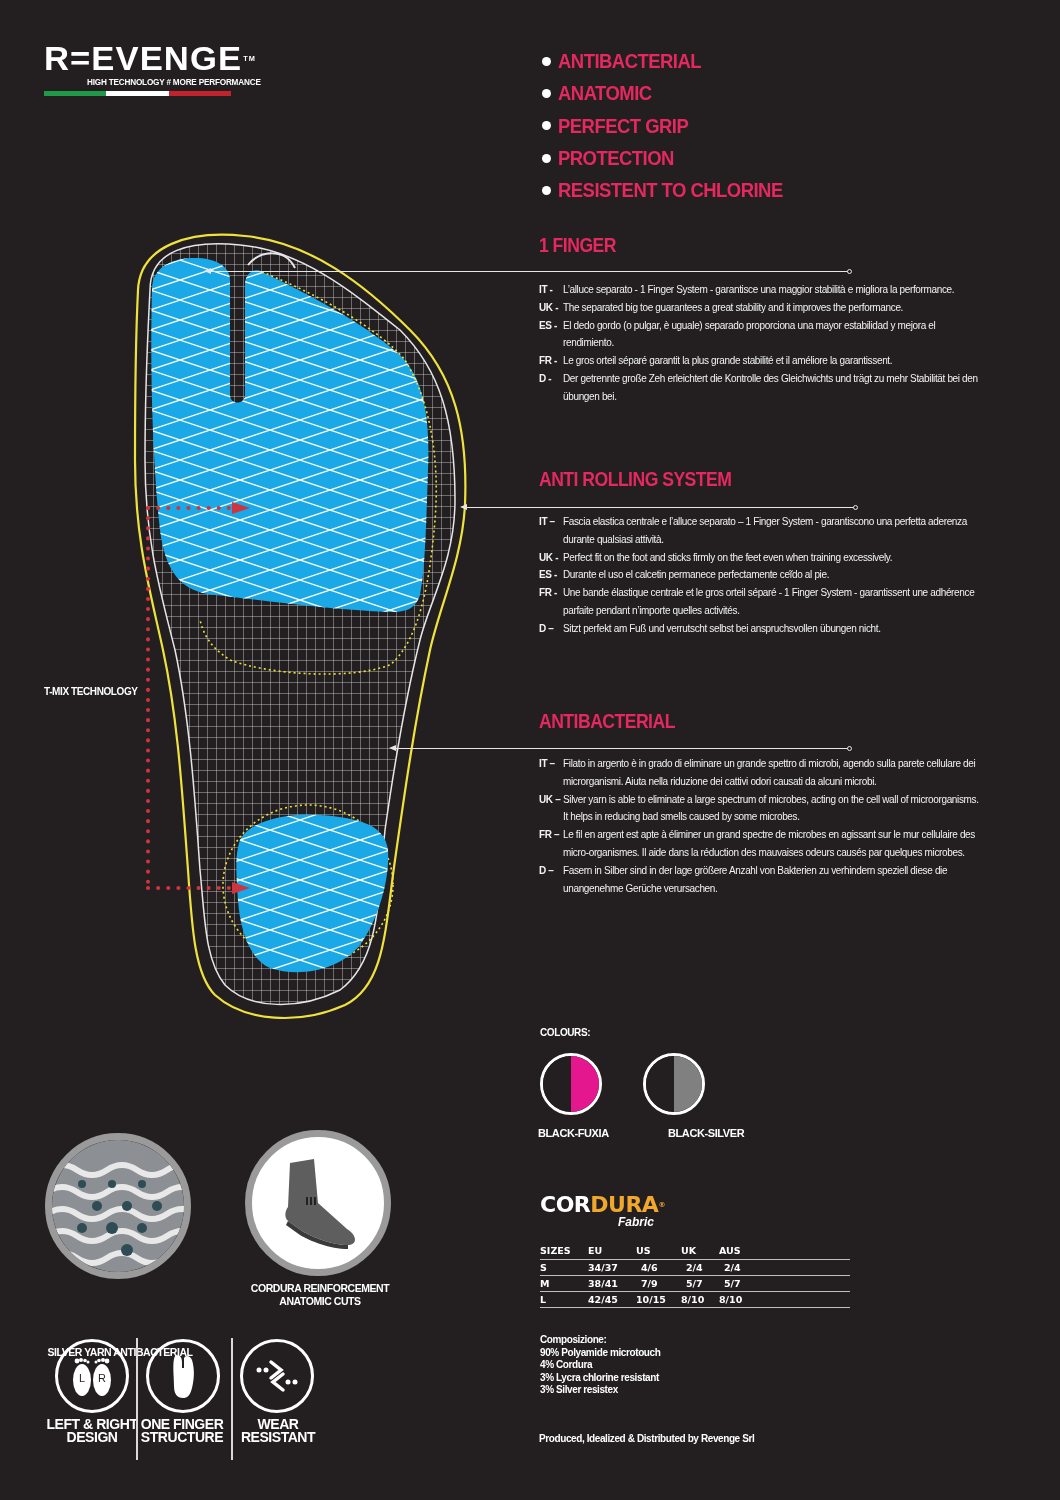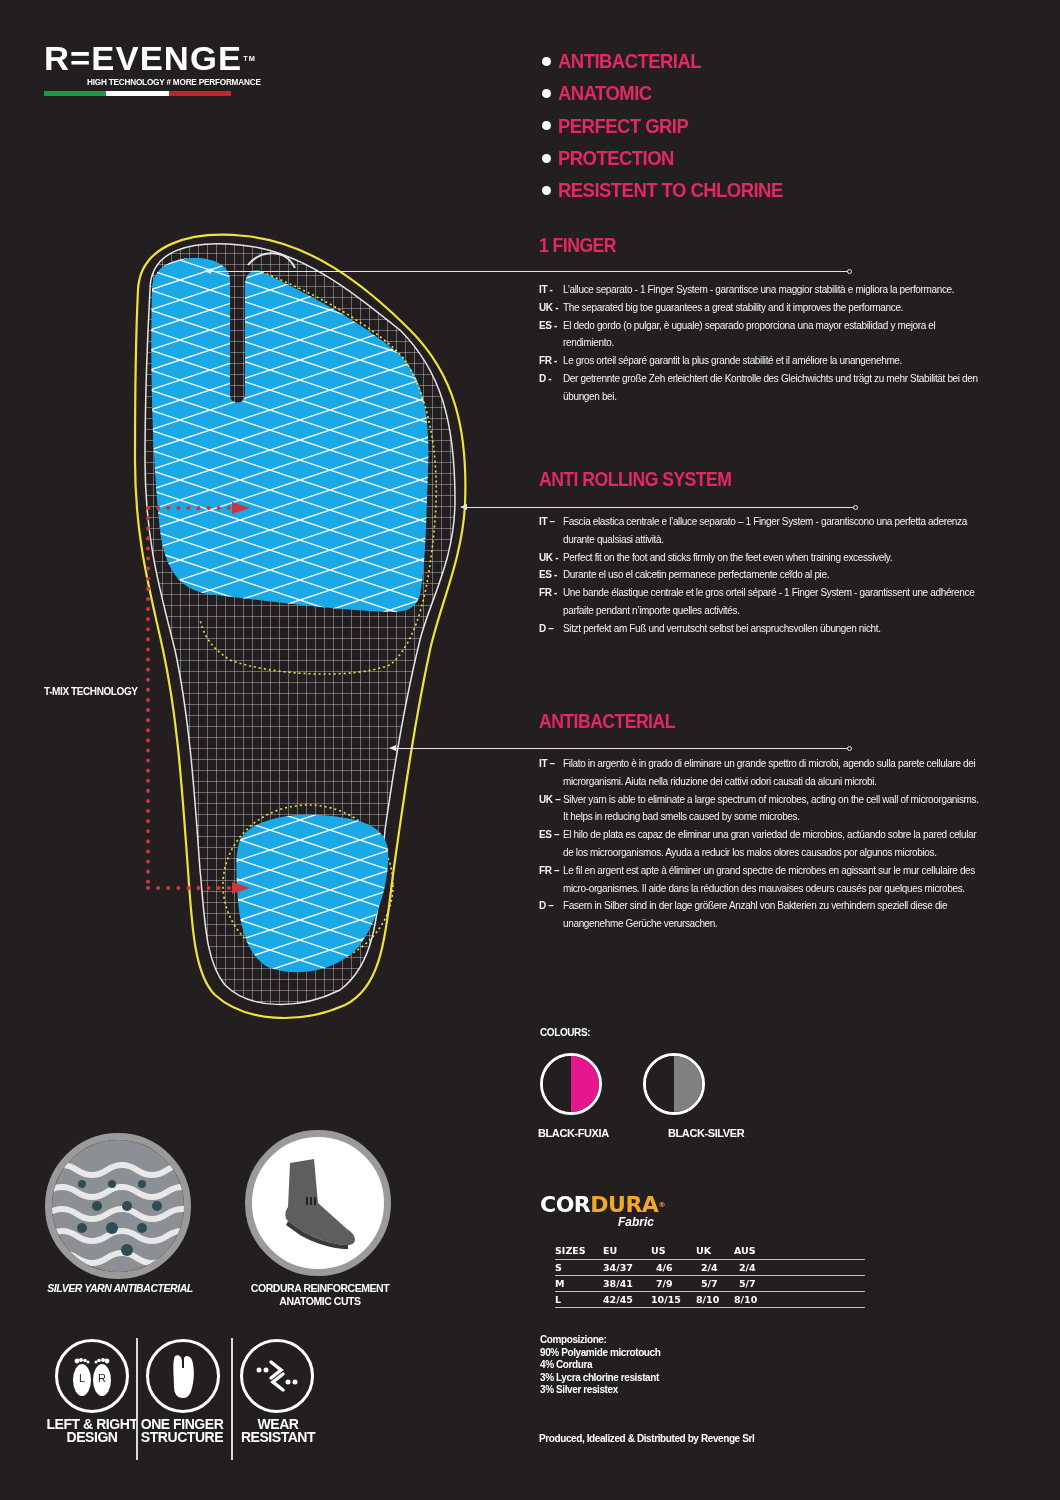--- a/index.html
+++ b/index.html
@@ -43,21 +43,21 @@
 
   
   .cordura { left: 540px; top: 1193px; }
   .cordura-word { font-size: 22px; font-weight: 900; font-family: "DejaVu Sans", sans-serif; letter-spacing: -0.5px; line-height: 24px; }
   .cordura-word .c1 { color: #fff; }
   .cordura-word .c2 { color: #f1a72c; }
   .cordura-reg { font-size: 7px; vertical-align: top; color: #f1a72c; }
   .cordura-fabric { font-style: italic; font-weight: 700; font-size: 12px; margin-left: 78px; margin-top: -2px; }
 
   
-  .sizes { left: 555px; top: 1243px; width: 310px; border-collapse: collapse; }
+  .sizes { left: 540px; top: 1243px; width: 310px; border-collapse: collapse; }
   .sizes th, .sizes td { font-family: "DejaVu Sans", sans-serif; font-size: 9.5px; font-weight: 700; text-align: left; height: 16px; padding: 0; white-space: nowrap; }
   .sizes tr.body-row td { border-bottom: 1.5px solid #bfbfbf; }
   .sizes tr.head-row th { border-bottom: 1.5px solid #bfbfbf; }
 
   .composition { left: 540px; top: 1334px; font-size: 10px; font-weight: 700; line-height: 12.6px; letter-spacing: -0.4px; }
   .produced { left: 539px; top: 1433px; font-size: 10px; font-weight: 700; letter-spacing: -0.4px; white-space: nowrap; }
 
   
   .badge-big { width: 146px; height: 146px; border-radius: 50%; border: 7px solid #9a9a9a; overflow: hidden; }
   .badge-caption { font-size: 10.5px; font-weight: 700; letter-spacing: -0.45px; text-align: center; line-height: 13px; white-space: nowrap; }
@@ -158,21 +158,21 @@
   <div class="lang-row">
       <span class="lang">UK -</span>
       <span class="lang-text">The separated big toe guarantees a great stability and it improves the performance.</span>
     </div>
   <div class="lang-row">
       <span class="lang">ES -</span>
       <span class="lang-text">El dedo gordo (o pulgar, è uguale) separado proporciona una mayor estabilidad y mejora el rendimiento.</span>
     </div>
   <div class="lang-row">
       <span class="lang">FR -</span>
-      <span class="lang-text">Le gros orteil séparé garantit la plus grande stabilité et il améliore la unangenehme.</span>
+      <span class="lang-text">Le gros orteil séparé garantit la plus grande stabilité et il améliore la garantissent.</span>
     </div>
   <div class="lang-row">
       <span class="lang">D -</span>
       <span class="lang-text">Der getrennte große Zeh erleichtert die Kontrolle des Gleichwichts und trägt zu mehr Stabilität bei den übungen bei.</span>
     </div>
 </div>
 
 <div class="abs sec-title" style="left:539px;top:468px;">ANTI ROLLING SYSTEM</div>
 <div class="abs sec-body" style="left:539px;top:513px;">
   <div class="lang-row">
@@ -199,24 +199,20 @@
 
 <div class="abs sec-title" style="left:539px;top:710px;">ANTIBACTERIAL</div>
 <div class="abs sec-body" style="left:539px;top:755px;">
   <div class="lang-row">
       <span class="lang">IT –</span>
       <span class="lang-text">Filato in argento è in grado di eliminare un grande spettro di microbi, agendo sulla parete cellulare dei microrganismi. Aiuta nella riduzione dei cattivi odori causati da alcuni microbi.</span>
     </div>
   <div class="lang-row">
       <span class="lang">UK –</span>
       <span class="lang-text">Silver yarn is able to eliminate a large spectrum of microbes, acting on the cell wall of microorganisms. It helps in reducing bad smells caused by some microbes.</span>
-    </div>
-  <div class="lang-row">
-      <span class="lang">ES –</span>
-      <span class="lang-text">El hilo de plata es capaz de eliminar una gran variedad de microbios, actúando sobre la pared celular de los microorganismos. Ayuda a reducir los malos olores causados por algunos microbios.</span>
     </div>
   <div class="lang-row">
       <span class="lang">FR –</span>
       <span class="lang-text">Le fil en argent est apte à éliminer un grand spectre de microbes en agissant sur  le mur cellulaire des micro-organismes. Il aide dans la réduction des mauvaises odeurs causés par quelques microbes.</span>
     </div>
   <div class="lang-row">
       <span class="lang">D –</span>
       <span class="lang-text">Fasern in Silber sind in der lage größere Anzahl von Bakterien zu verhindern speziell diese die unangenehme Gerüche verursachen.</span>
     </div>
 </div>
@@ -304,21 +300,21 @@
       <circle cx="45" cy="66" r="5"></circle>
         <circle cx="75" cy="66" r="5"></circle>
         <circle cx="105" cy="66" r="5"></circle>
       <circle cx="30" cy="88" r="5"></circle>
         <circle cx="60" cy="88" r="6"></circle>
         <circle cx="90" cy="88" r="5"></circle>
       <circle cx="75" cy="110" r="6"></circle>
     </g>
   </svg>
 </div>
-<div class="abs badge-caption" style="left:40px;top:1282px;width:160px;font-style:italic;">
+<div class="abs badge-caption" style="left:40px;top:1346px;width:160px;">
   <div>SILVER YARN ANTIBACTERIAL</div>
 </div>
 
 <div class="abs badge-big" style="left:245px;top:1130px;background:#fff;">
   <svg width="132" height="132" viewBox="0 0 132 132">
     <path d="M38 26 L62 22 L66 66 L95 92 C105 98,106 108,96 108 C80 108,60 100,50 94 L36 84 C32 80,33 74,36 70 Z" fill="#5e5e5e"></path>
     <path d="M36 84 L50 94 C60 100,80 108,96 108 L96 112 C78 112,58 104,48 98 L34 88 Z" fill="#3a3a3a"></path>
     <g stroke="#222" stroke-width="2">
         <path d="M55 60 L55 68"></path>
         <path d="M59 60 L59 68"></path>

